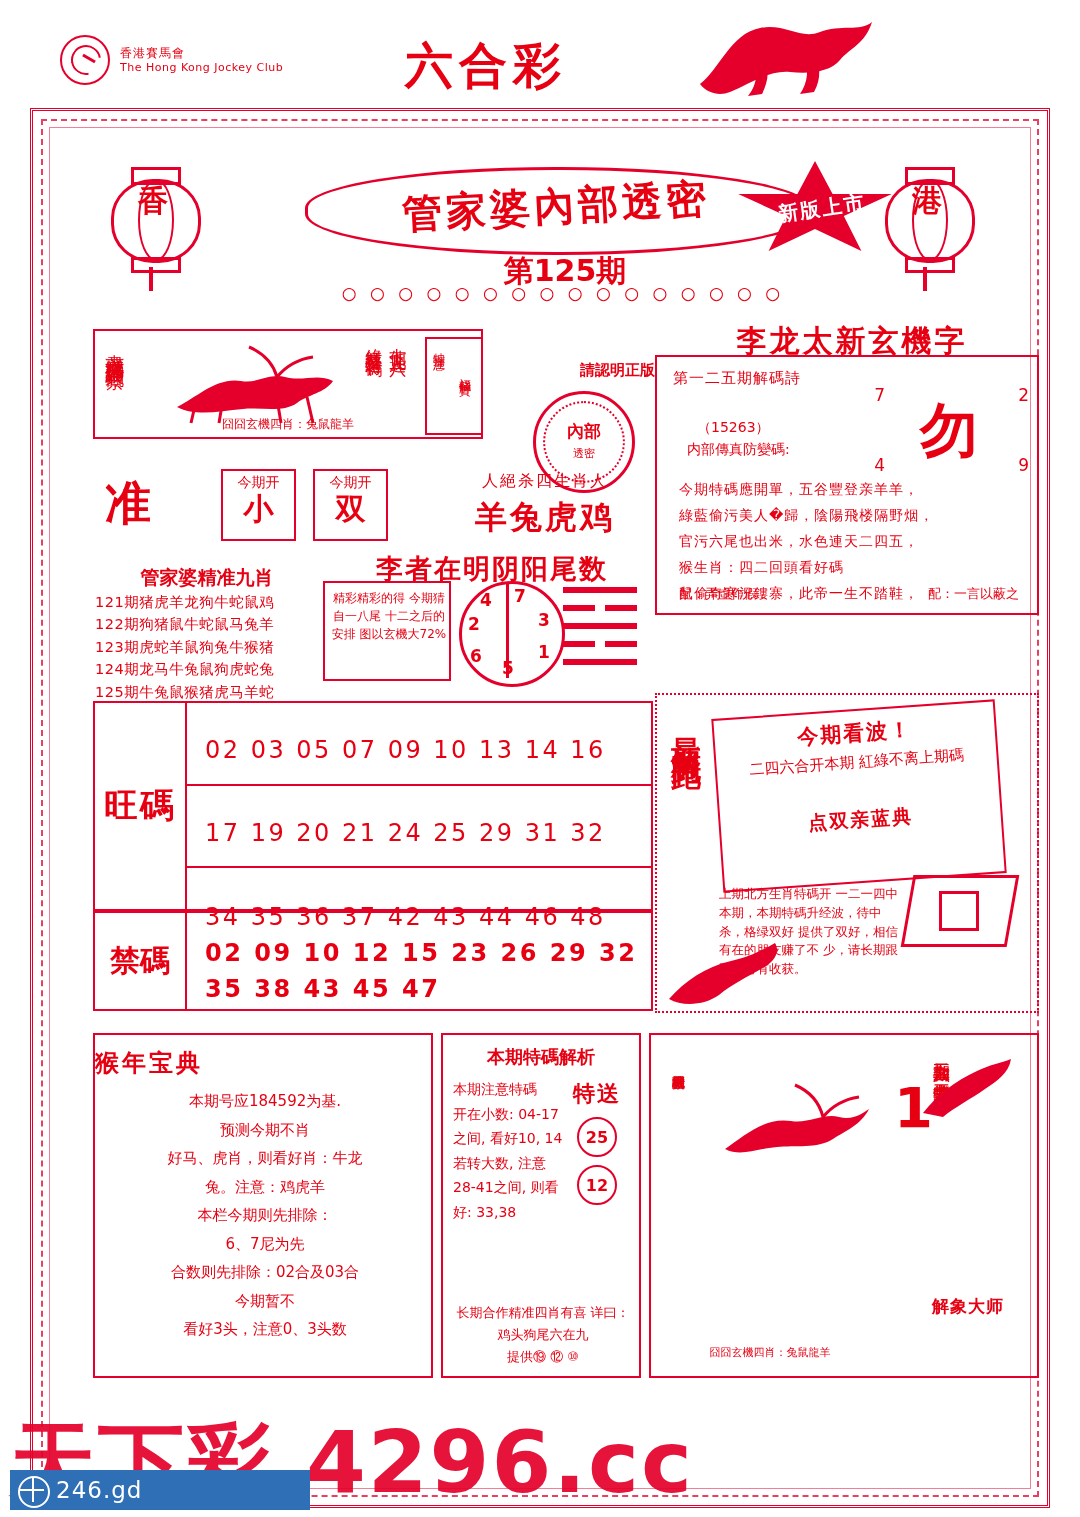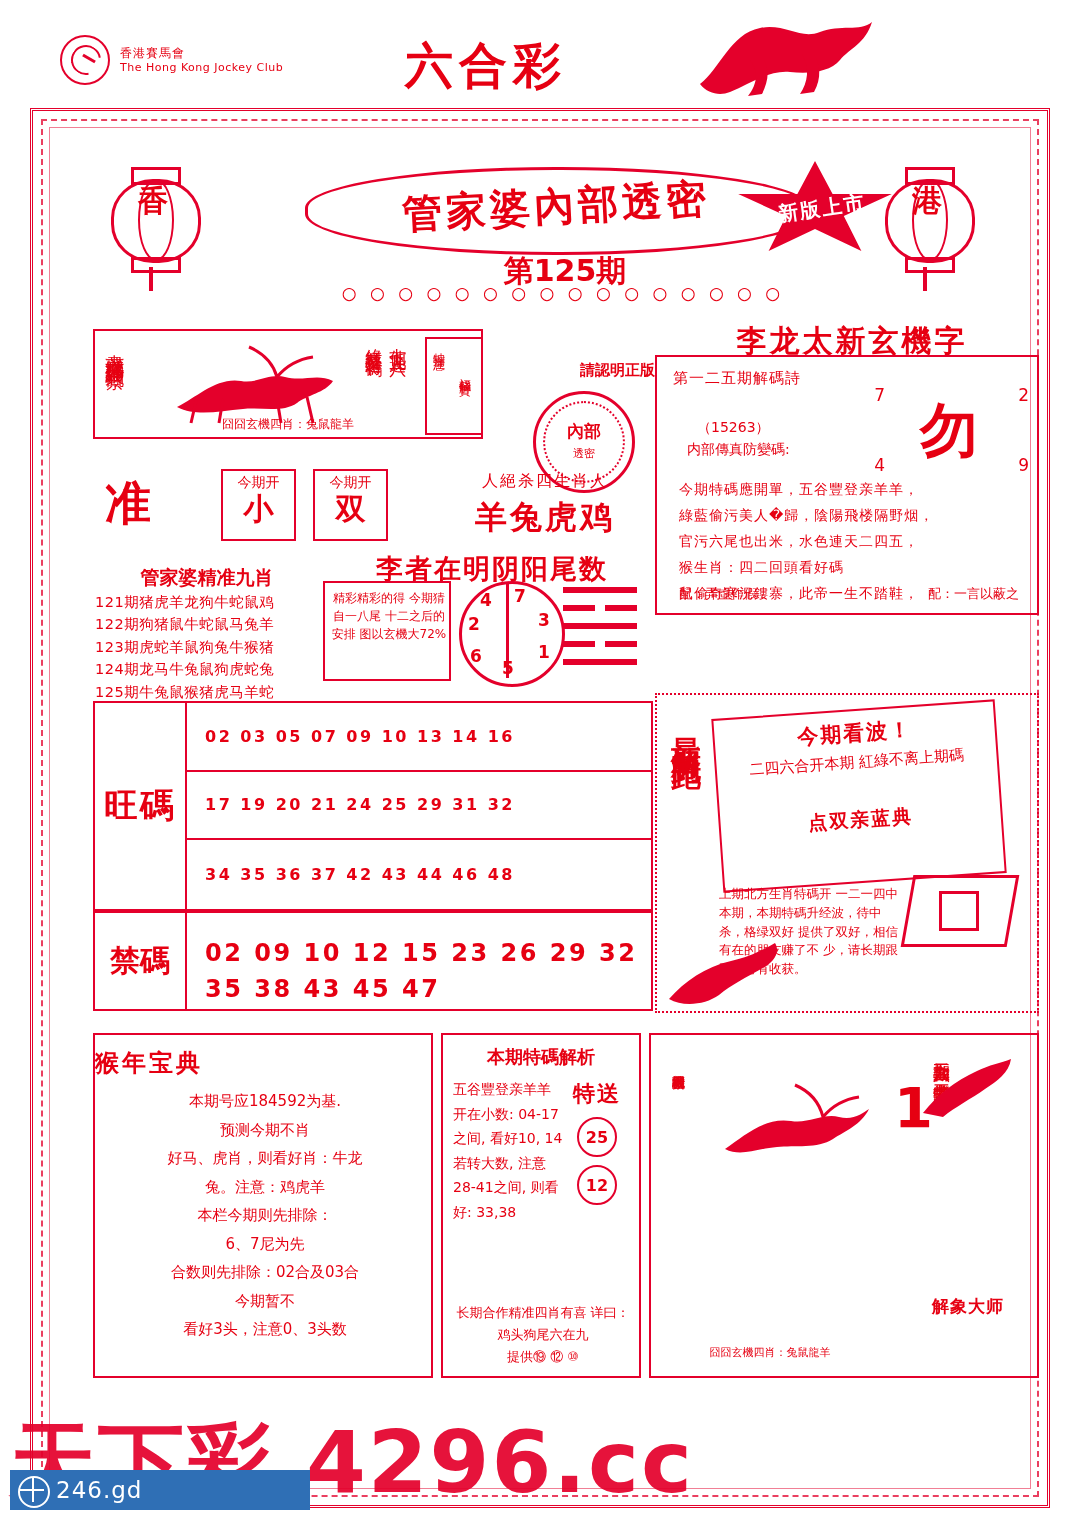--- a/index.html
+++ b/index.html
@@ -94,21 +94,21 @@
   .taiji{position:absolute;left:404px;top:448px;width:100px;height:100px;border:3px solid #e4002b;border-radius:50%;}
   .taiji:before{content:"";position:absolute;left:44px;top:0;width:3px;height:94px;background:#e4002b;}
   .taiji .num{position:absolute;font-size:17px;font-weight:bold;}
   .gua{position:absolute;left:508px;top:448px;width:86px;height:100px;}
   .gua .bar{position:absolute;left:0;width:74px;height:6px;background:#e4002b;}
 
   
   .num-table{left:38px;top:568px;width:560px;height:210px;}
   .num-table .lbl{position:absolute;left:0;top:0;width:92px;height:100%;border-right:2px solid #e4002b;box-sizing:border-box;display:flex;align-items:center;justify-content:center;font-size:34px;font-weight:bold;letter-spacing:2px;}
   .num-table .rows{position:absolute;left:92px;top:0;right:0;bottom:0;}
-  .num-row{height:33.33%;border-bottom:2px solid #e4002b;box-sizing:border-box;display:flex;align-items:center;padding-left:18px;font-size:16px;letter-spacing:2.5px;font-weight:bold;}
+  .num-row{height:33.33%;border-bottom:2px solid #e4002b;box-sizing:border-box;display:flex;align-items:center;padding-left:18px;font-size:24px;letter-spacing:2.5px;font-weight:normal;margin-top:14px;}
   .num-row:last-child{border-bottom:none;}
   .ban-table{left:38px;top:778px;width:560px;height:100px;}
   .ban-table .lbl{position:absolute;left:0;top:0;width:92px;height:100%;border-right:2px solid #e4002b;box-sizing:border-box;display:flex;align-items:center;justify-content:center;font-size:30px;font-weight:bold;line-height:1.05;text-align:center;}
   .ban-table .body{position:absolute;left:92px;top:0;right:0;bottom:0;padding:22px 0 0 18px;font-size:24px;font-weight:bold;letter-spacing:2.5px;line-height:1.5;}
 
   
   .kanbo{left:600px;top:560px;width:384px;height:320px;border:2px dotted #e4002b;}
   .kanbo-vert{position:absolute;left:8px;top:18px;font-size:30px;font-weight:bold;writing-mode:vertical-rl;text-orientation:upright;letter-spacing:6px;}
   .note-card{position:absolute;left:60px;top:14px;width:280px;height:170px;border:2px solid #e4002b;transform:rotate(-4deg);}
   .note-card .l1{position:absolute;left:0;top:8px;width:100%;text-align:center;font-size:21px;font-weight:bold;letter-spacing:2px;}
@@ -339,21 +339,21 @@
         <div>6、7尼为先</div>
         <div>合数则先排除：02合及03合</div>
         <div>今期暂不</div>
         <div>看好3头，注意0、3头数</div>
       </div>
     </div>
 
     <div class="box b2">
       <div class="t">本期特碼解析</div>
       <div class="txt">
-        <div>五谷豐登亲羊羊</div>
+        <div>本期注意特碼</div>
         <div>开在小数: 04-17</div>
         <div>之间, 看好10, 14</div>
         <div>若转大数, 注意</div>
         <div>28-41之间, 则看</div>
         <div>好: 33,38</div>
       </div>
       <div class="send">
         <div class="ttl">特送</div>
         <div class="circ">25</div>
         <div class="circ">12</div>

